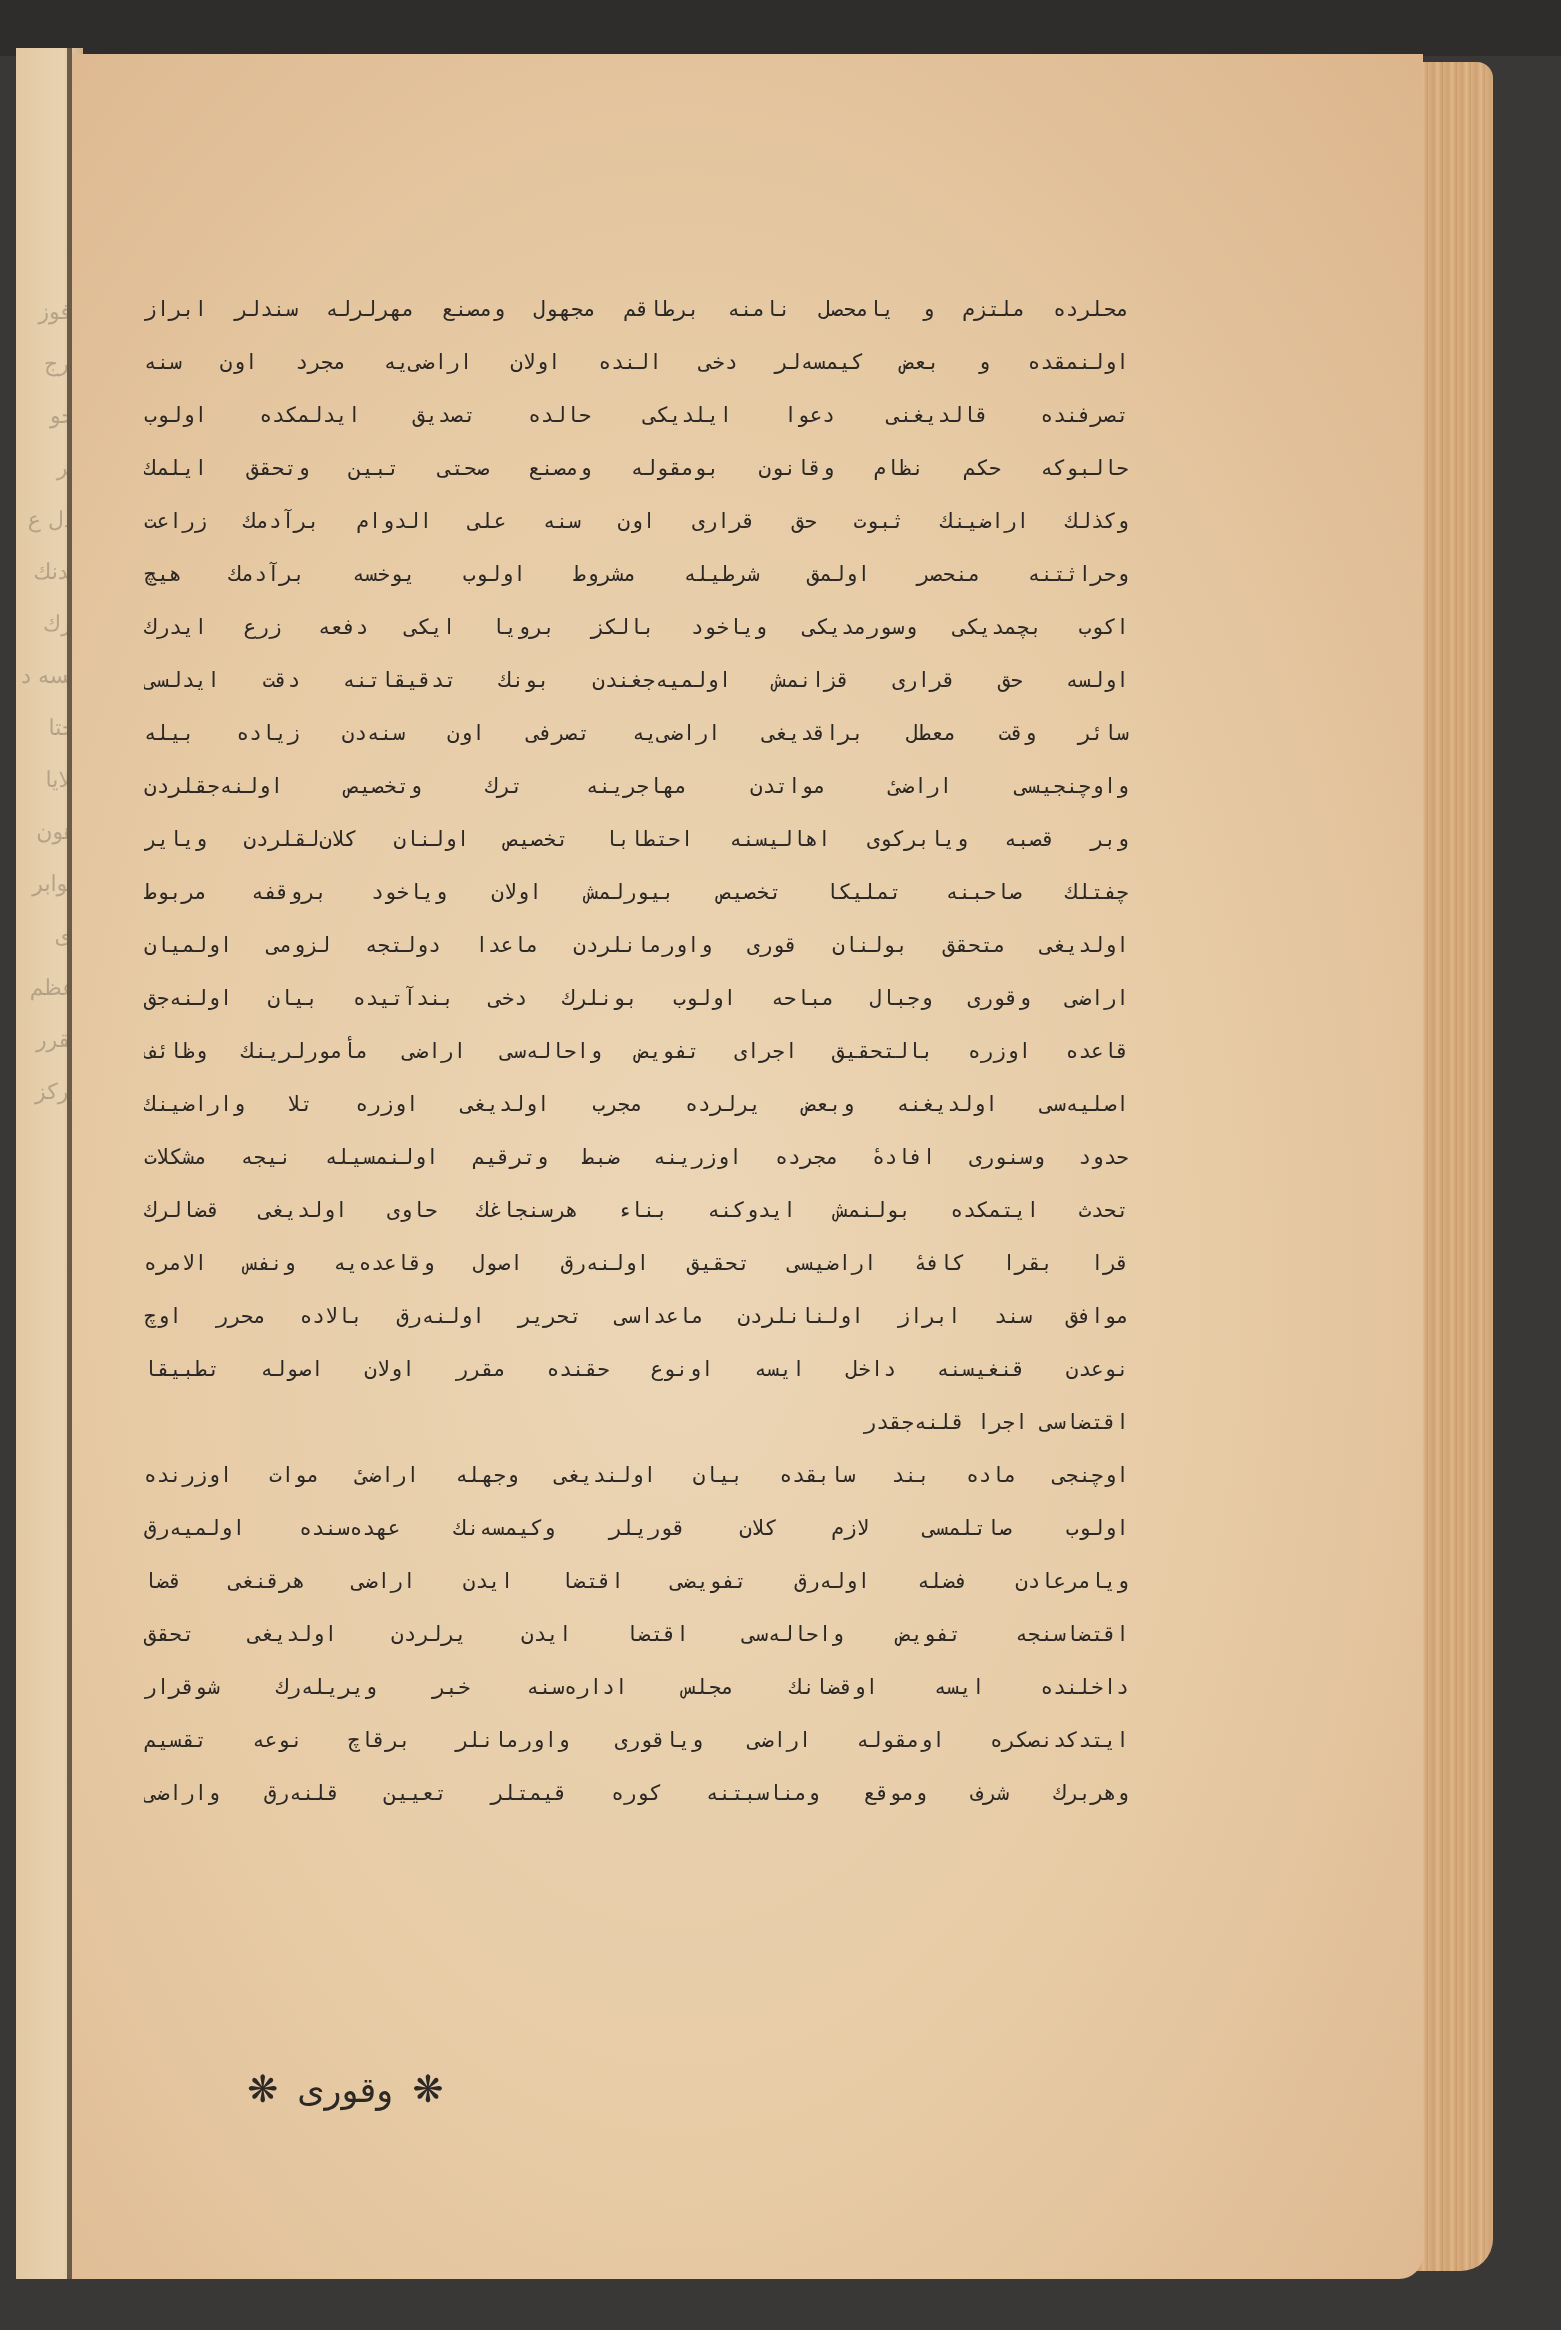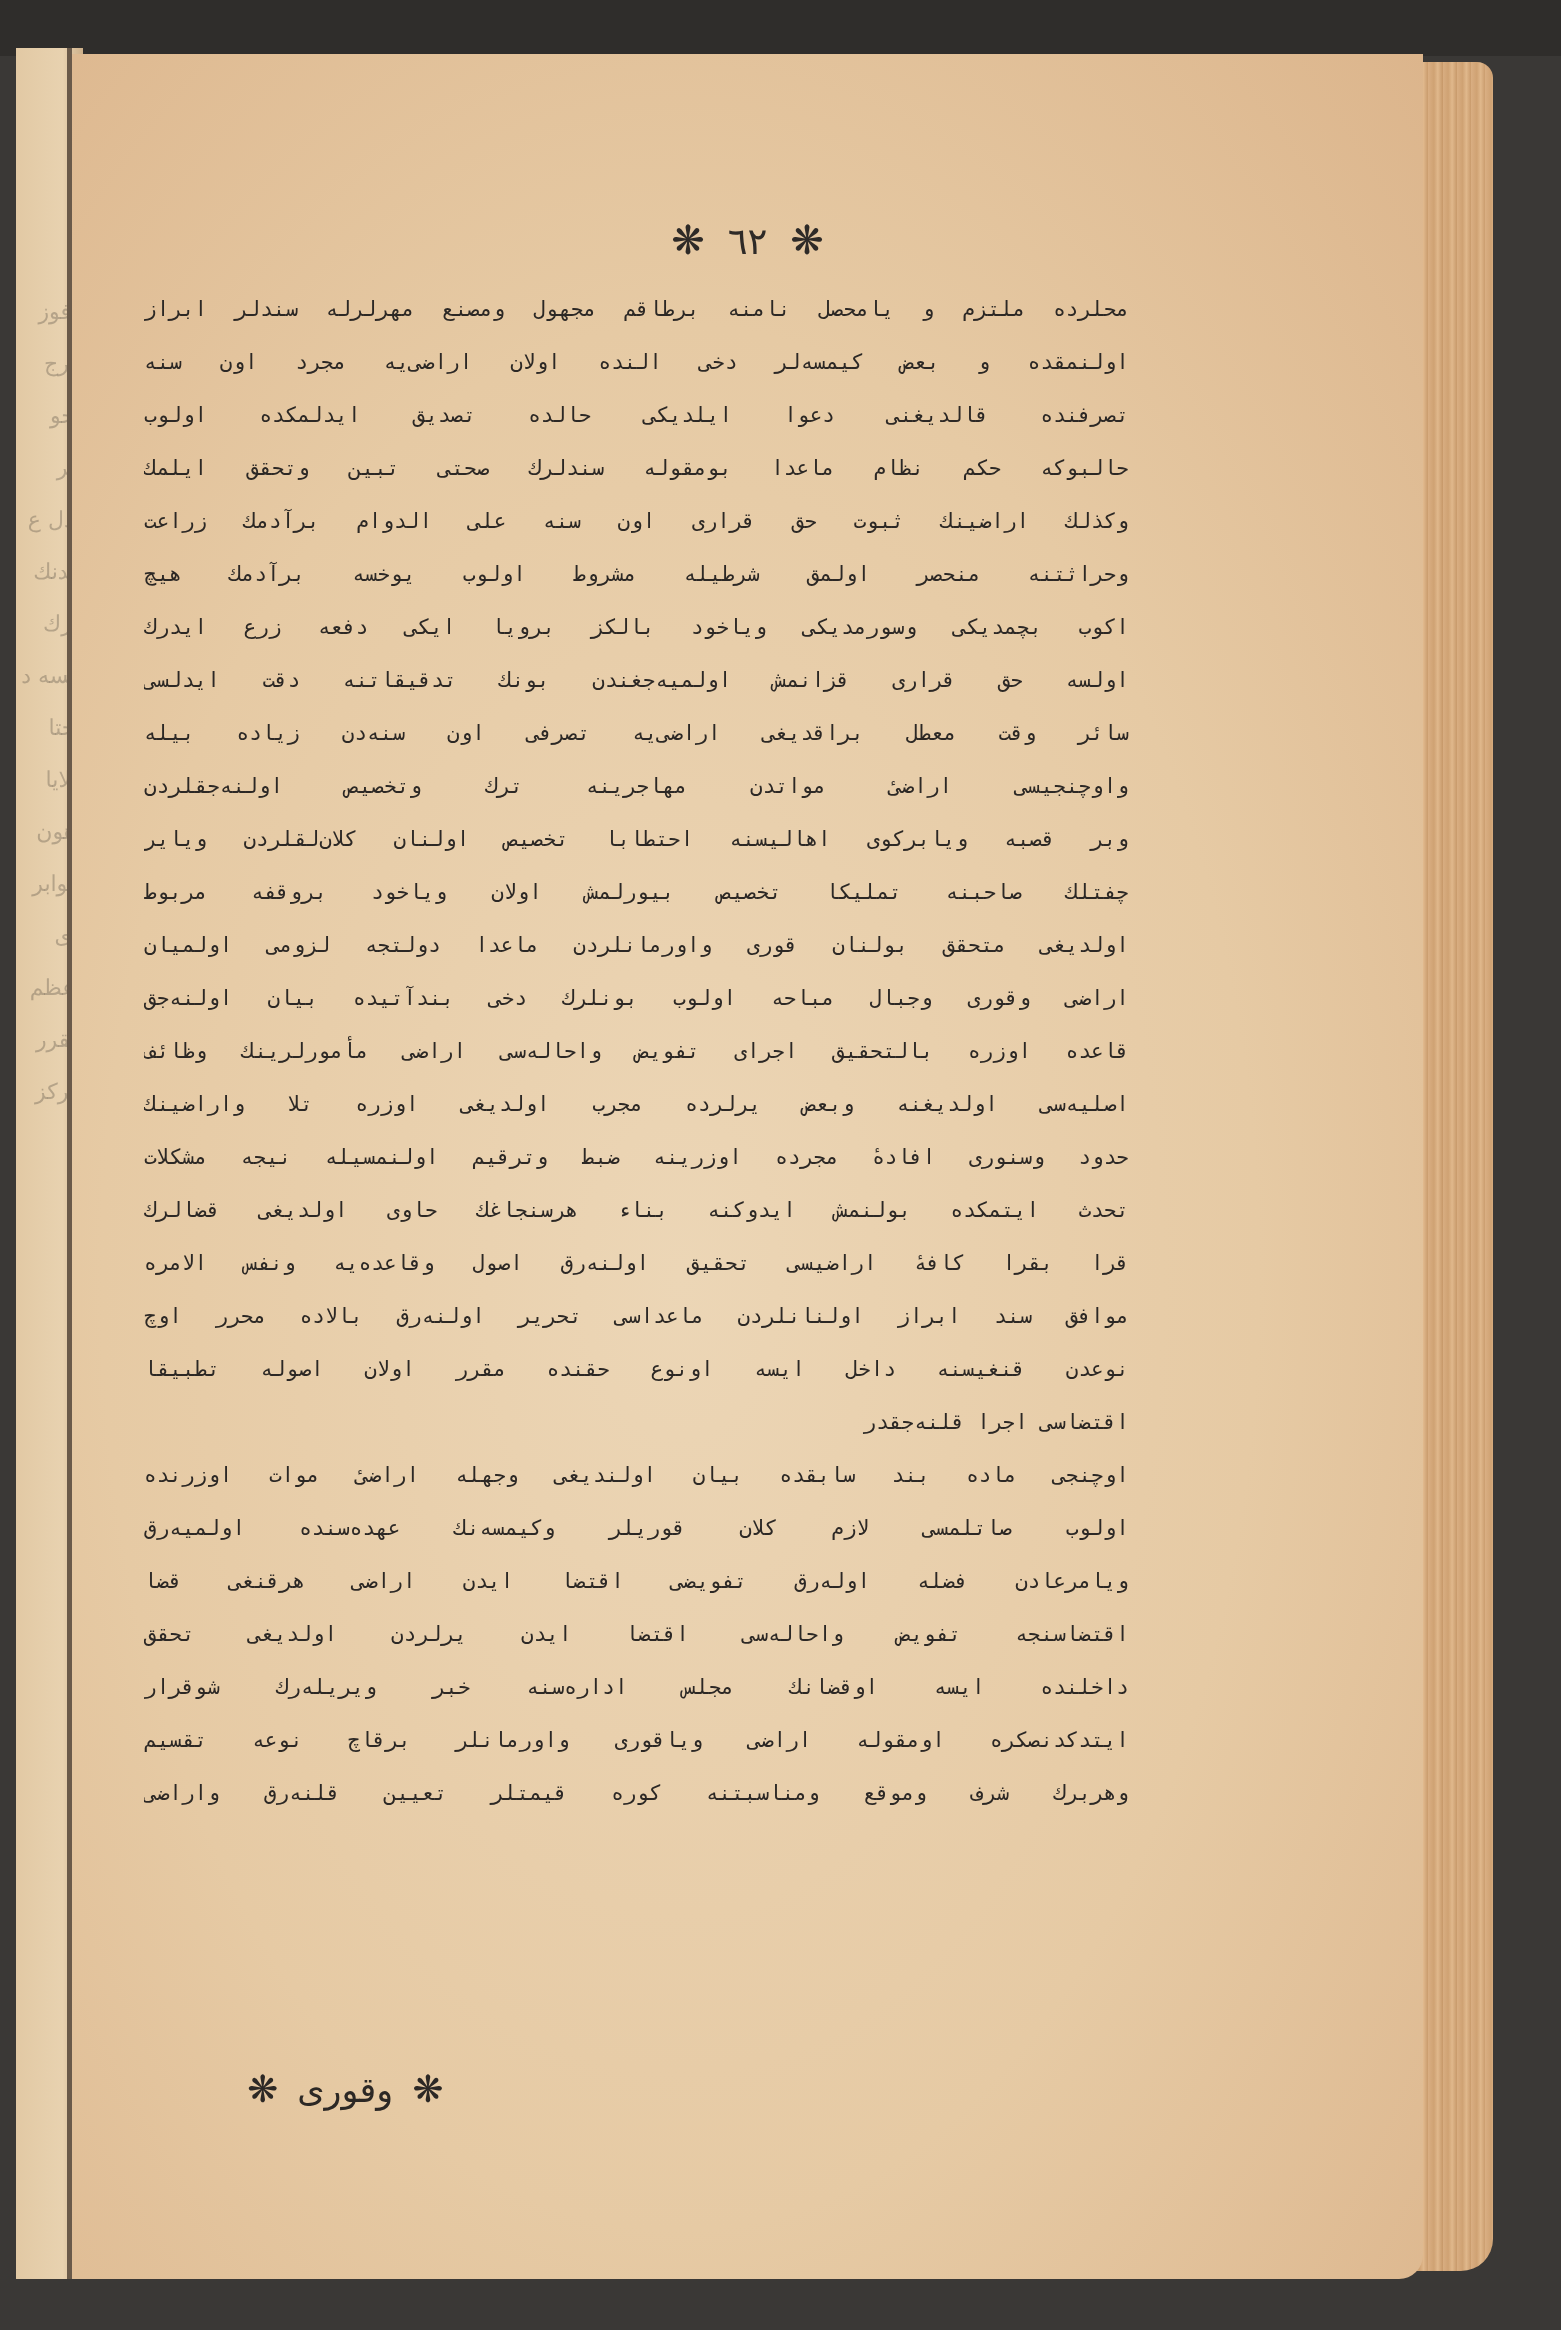--- a/index.html
+++ b/index.html
@@ -91,31 +91,26 @@
     <div>اعظم</div>
     <div>مقرر</div>
     <div>مركز</div>
   </div>
 </div>
 <div class="gutter"></div>
 
 <div class="page-edges"></div>
 
 <div class="page">
-  <div class="header">
-    <span class="orn">❋</span>
-    <span>٦٢</span>
-    <span class="orn">❋</span>
-  </div>
 
   <div class="text-block">
     <span class="line">محلرده ملتزم و يامحصل نامنه برطاقم مجهول ومصنع مهرلرله سندلر ابراز</span>
     <span class="line">اولنمقده و بعض كيمسه‌لر دخی النده اولان اراضی‌يه مجرد اون سنه</span>
     <span class="line">تصرفنده قالديغنی دعوا ايلديكی حالده تصديق ايدلمكده اولوب</span>
-    <span class="line">حالبوكه حكم نظام ماعدا بومقوله سندلرك صحتی تبين وتحقق ايلمك</span>
+    <span class="line">حالبوكه حكم نظام وقانون بومقوله ومصنع صحتی تبين وتحقق ايلمك</span>
     <span class="line">وكذلك اراضينك ثبوت حق قراری اون سنه علی الدوام برآدمك زراعت</span>
     <span class="line">وحراثتنه منحصر اولمق شرطيله مشروط اولوب يوخسه برآدمك هيچ</span>
     <span class="line">اكوب بچمديكی وسورمديكی وياخود بالكز برويا ايكی دفعه زرع ايدرك</span>
     <span class="line">اولسه حق قراری قزانمش اولميه‌جغندن بونك تدقيقاتنه دقت ايدلسی</span>
     <span class="line">سائر وقت معطل براقديغی اراضی‌يه تصرفی اون سنه‌دن زياده بيله</span>
     <span class="line">واوچنجيسی اراضیٔ مواتدن مهاجرينه ترك وتخصيص اولنه‌جقلردن</span>
     <span class="line">وبر قصبه ويابركوی اهاليسنه احتطابا تخصيص اولنان كلان‌لقلردن وياير</span>
     <span class="line">چفتلك صاحبنه تمليكا تخصيص بيورلمش اولان وياخود بروقفه مربوط</span>
     <span class="line">اولديغی متحقق بولنان قوری واورمانلردن ماعدا دولتجه لزومی اولميان</span>
     <span class="line">اراضی وقوری وجبال مباحه اولوب بونلرك دخی بندآتيده بيان اولنه‌جق</span>

